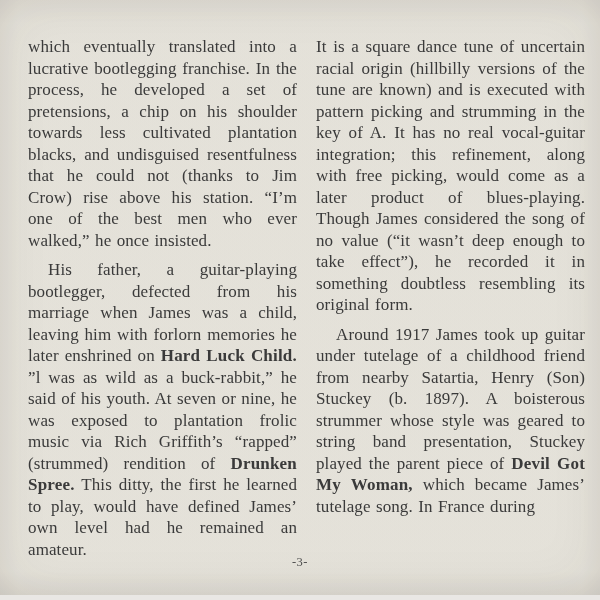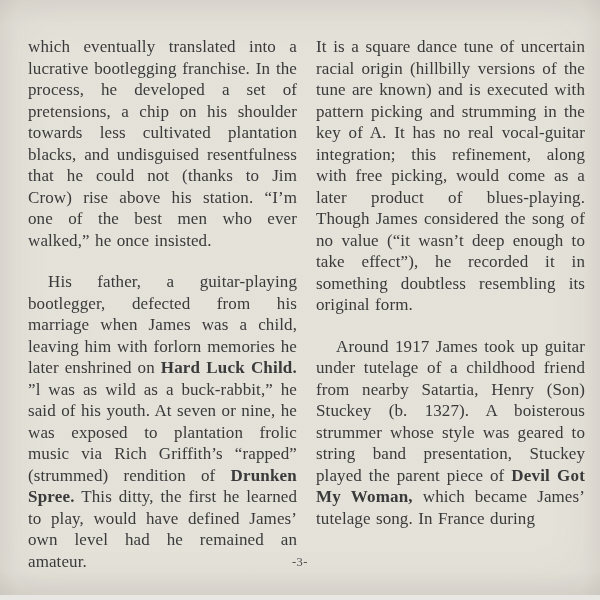--- a/index.html
+++ b/index.html
@@ -38,21 +38,21 @@
     text-align: justify;
     font-size: 17px;
     line-height: 21.5px;
     letter-spacing: 0.1px;
     word-spacing: 1px;
   }
   p.para {
     margin: 0;
   }
   p.para + p.para {
-    margin-top: 20px;
+    margin-top: 8px;
   }
   p.para.indent {
     text-indent: 20px;
   }
   p.para b {
     font-weight: bold;
     letter-spacing: 0.2px;
   }
   .footer {
     position: absolute;
@@ -69,17 +69,17 @@
 <body>
 
 <div class="scan-page">
   <div class="content">
     <div class="column">
         <p class="para"><span>which eventually translated into a lucrative bootlegging franchise. In the process, he developed a set of pretensions, a chip on his shoulder towards less cultivated plantation blacks, and undisguised resentfulness that he could not (thanks to Jim Crow) rise above his station. “I’m one of the best men who ever walked,” he once insisted.</span></p>
         <p class="para indent"><span>His father, a guitar-playing bootlegger, defected from his marriage when James was a child, leaving him with forlorn memories he later enshrined on </span><b>Hard Luck Child.</b><span> ”l was as wild as a buck-rabbit,” he said of his youth. At seven or nine, he was exposed to plantation frolic music via Rich Griffith’s “rapped” (strummed) rendition of </span><b>Drunken Spree.</b><span> This ditty, the first he learned to play, would have defined James’ own level had he remained an amateur.</span></p>
       </div>
     <div class="column">
         <p class="para"><span>It is a square dance tune of uncertain racial origin (hillbilly versions of the tune are known) and is executed with pattern picking and strumming in the key of A. It has no real vocal-guitar integration; this refinement, along with free picking, would come as a later product of blues-playing. Though James considered the song of no value (“it wasn’t deep enough to take effect”), he recorded it in something doubtless resembling its original form.</span></p>
-        <p class="para indent"><span>Around 1917 James took up guitar under tutelage of a childhood friend from nearby Satartia, Henry (Son) Stuckey (b. 1327). A boisterous strummer whose style was geared to string band presentation, Stuckey played the parent piece of </span><b>Devil Got My Woman,</b><span> which became James’ tutelage song. In France during</span></p>
+        <p class="para indent"><span>Around 1917 James took up guitar under tutelage of a childhood friend from nearby Satartia, Henry (Son) Stuckey (b. 1897). A boisterous strummer whose style was geared to string band presentation, Stuckey played the parent piece of </span><b>Devil Got My Woman,</b><span> which became James’ tutelage song. In France during</span></p>
       </div>
   </div>
   <div class="footer">-3-</div>
 </div>
 
 </body></html>

